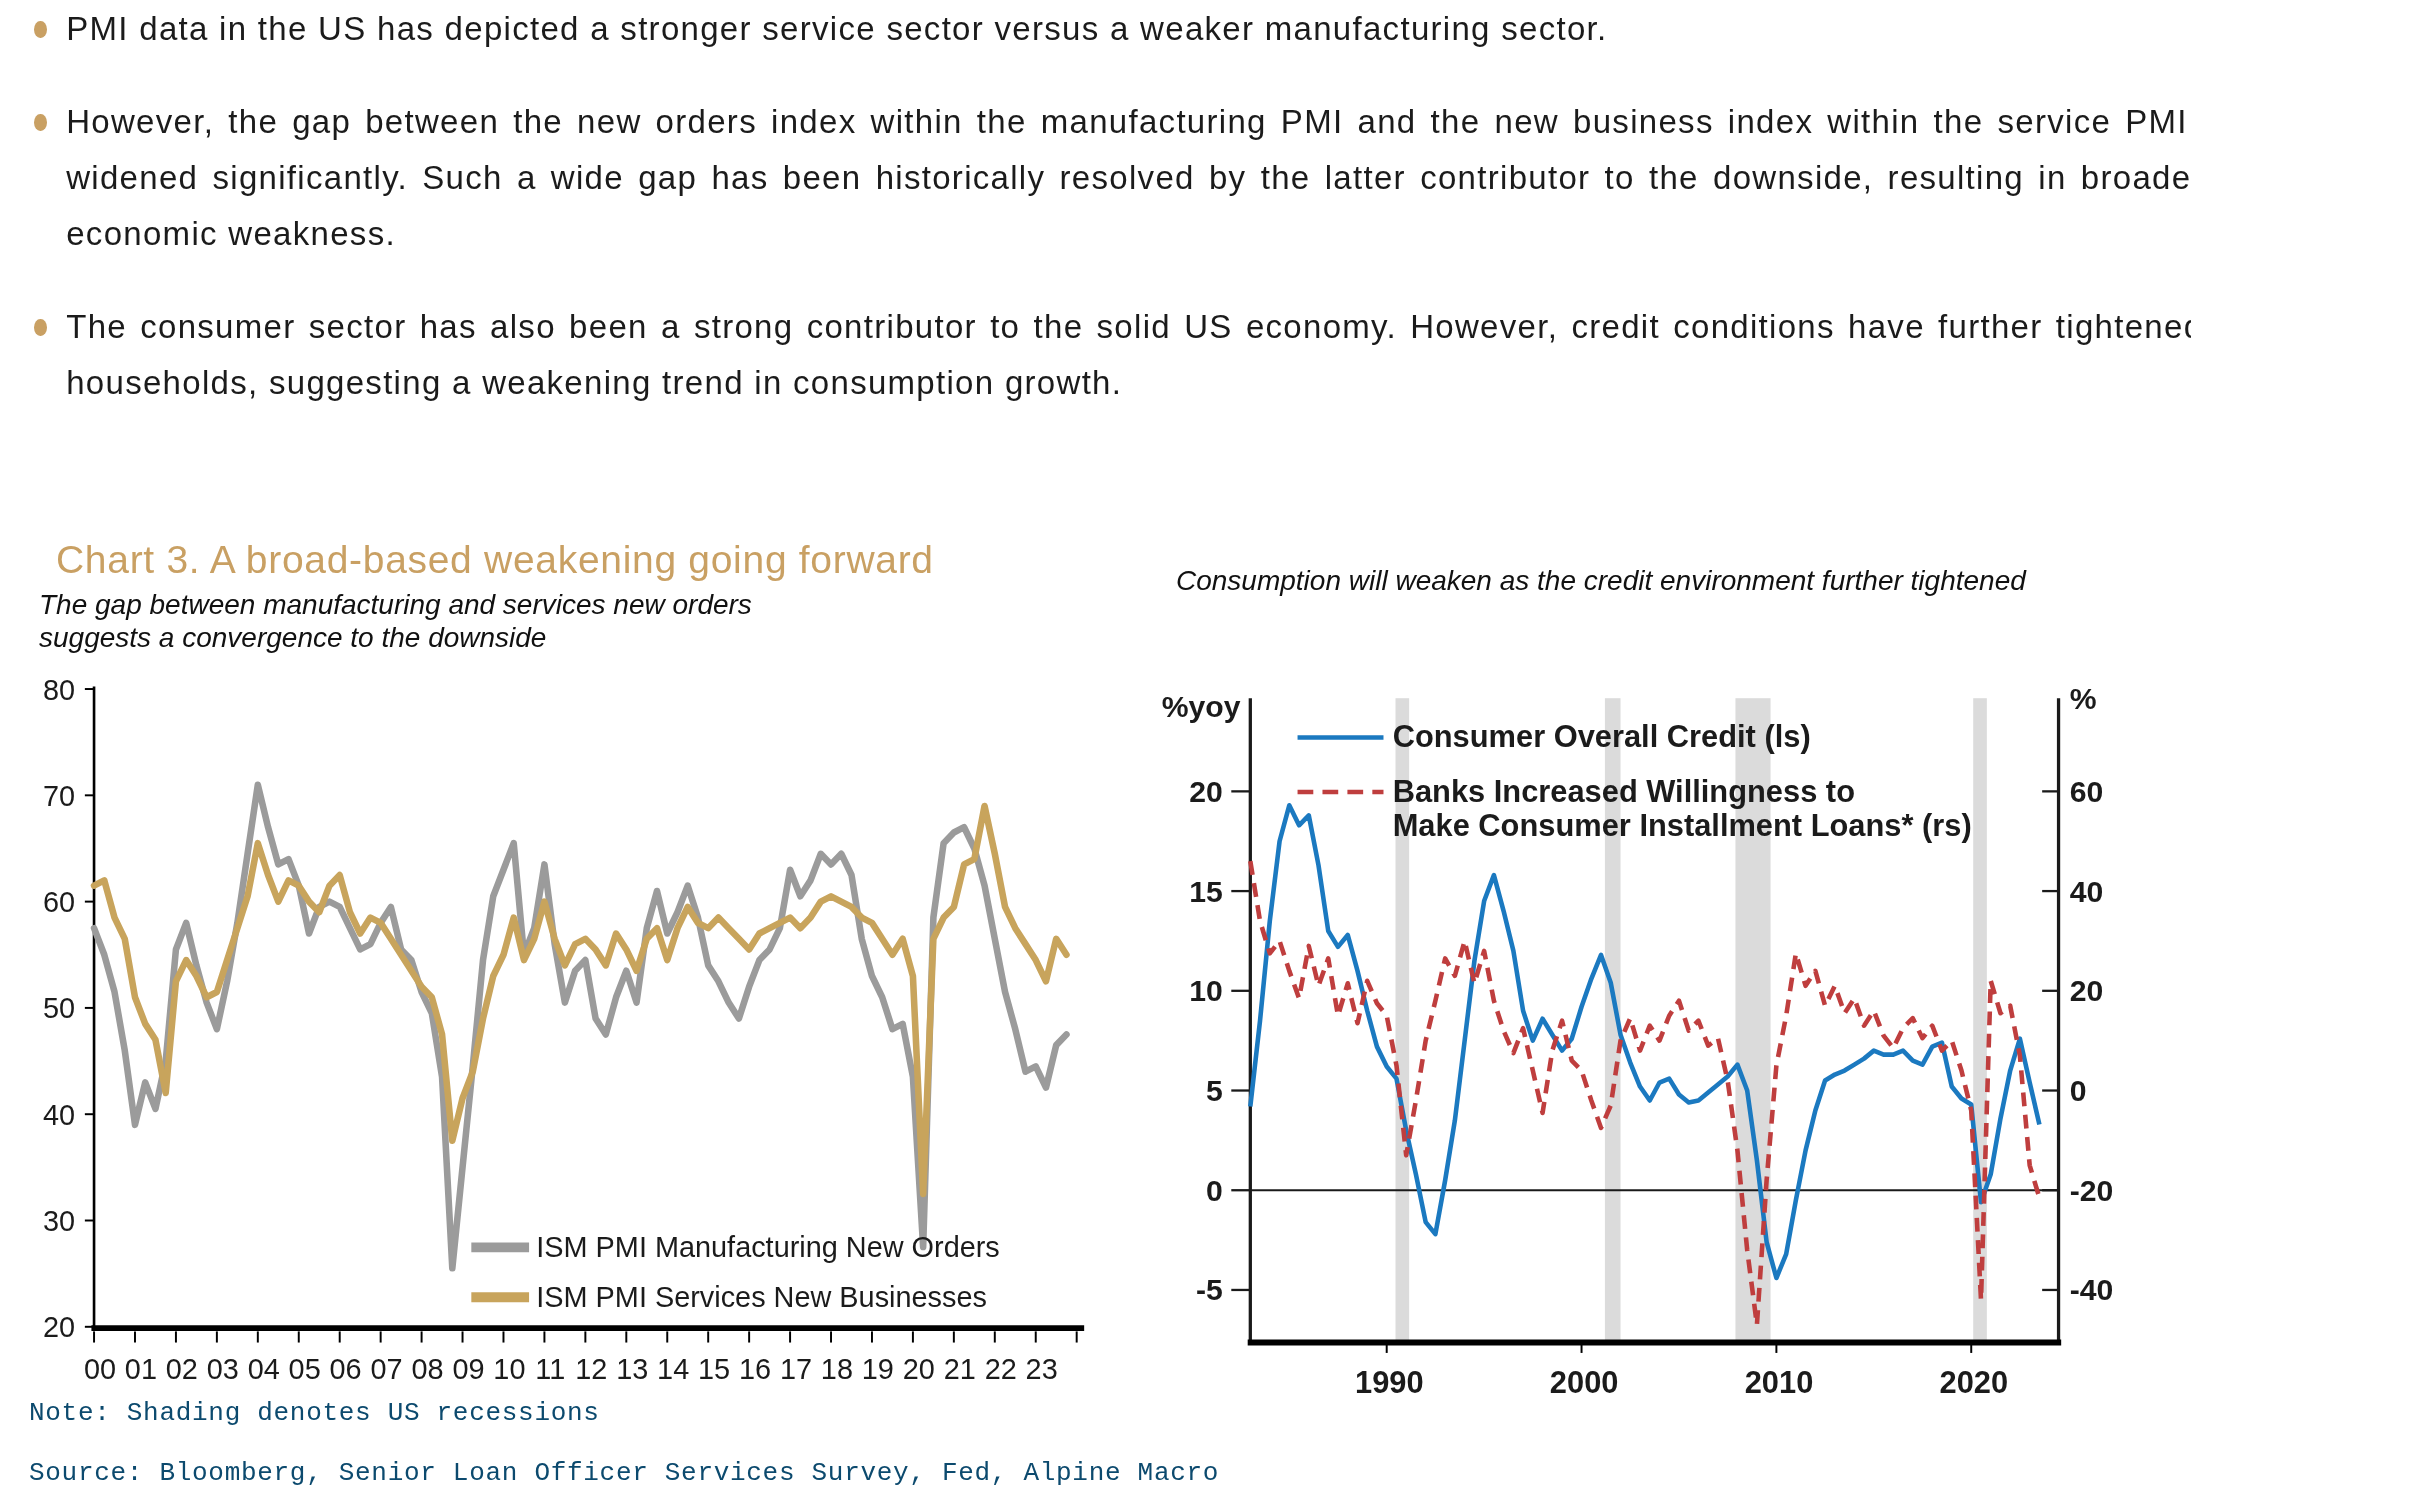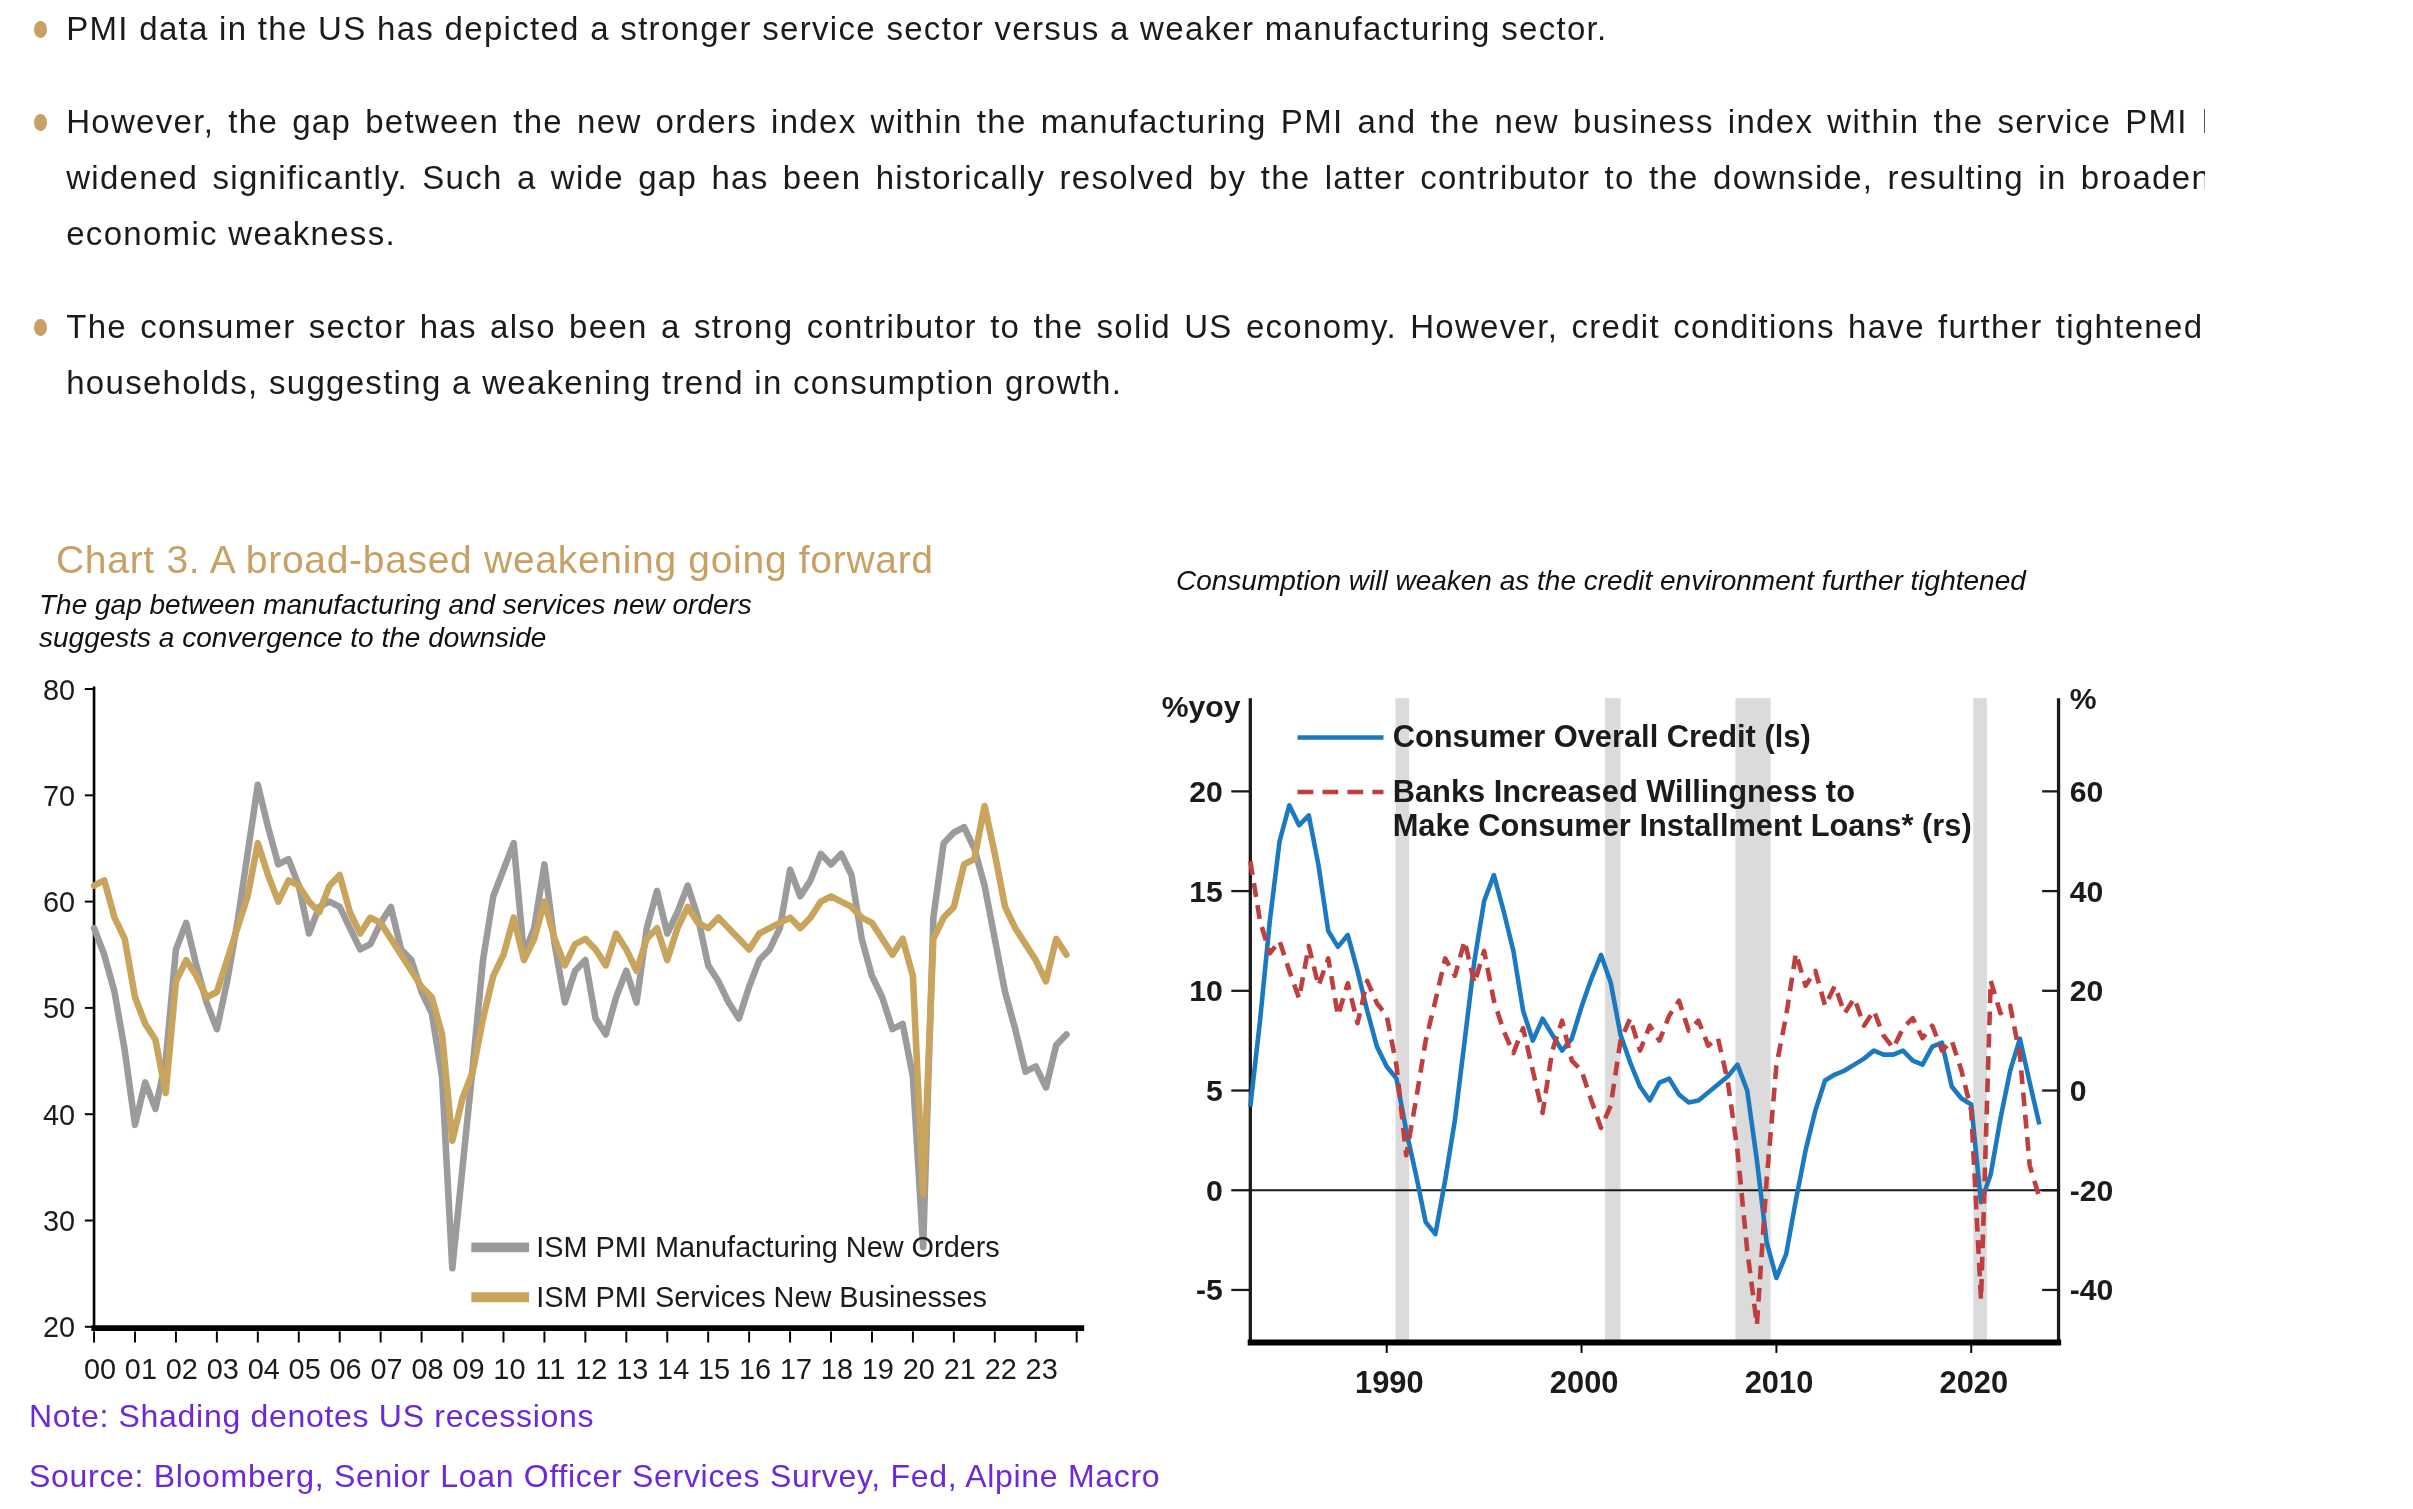--- a/index.html
+++ b/index.html
@@ -1,26 +1,26 @@
 <!DOCTYPE html>
 <html style="font-size:10.5px"><head>
 <meta charset="utf-8">
 <style>
   html,body{margin:0;padding:0;background:#ffffff;}
   .page{position:relative;width:2191px;height:1510px;background:#fff;overflow:hidden;
-        font-family:"Liberation Sans",sans-serif;color:#1b1b1b;padding-left:14px;}
+        font-family:"Liberation Sans",sans-serif;color:#1b1b1b;}
   .bullets{position:absolute;left:34px;top:1.3px;width:2225px;}
   .bullet{display:flex;margin-bottom:37px;}
   .dot{flex:0 0 auto;width:12.5px;height:17px;border-radius:50%;background:#c9a063;margin:19.7px 19.7px 0 0;}
   .btext{font-size:33px;line-height:56px;letter-spacing:1.3px;text-align:justify;}
   .chart-title{position:absolute;left:56px;top:512px;font-size:39px;letter-spacing:0.7px;color:#c9a063;margin-top:26px;}
   .subtitle{position:absolute;font-size:28px;font-style:italic;line-height:33px;color:#111;}
   #sub-left{left:39px;top:588px;width:801px;}
   #sub-right{left:1176px;top:564px;width:860px;}
-  .footnote{position:absolute;left:29px;font-size:32px;letter-spacing:0.7px;color:#6d28d9;}
+  .footnote{position:absolute;left:29px;font-size:26px;letter-spacing:0.7px;color:#0c4a6e;font-family:Liberation Mono, monospace;}
   #note{top:1398px;}
   #source{top:1458px;}
   svg{position:absolute;overflow:visible;}
   #chart1{left:0;top:670px;}
   #chart2{left:1155px;top:670px;}
   .t1{font-family:"Liberation Sans",sans-serif;font-size:44px;fill:#1b1b1b;}
   .t2{font-family:"Liberation Sans",sans-serif;font-size:46px;font-weight:700;fill:#1b1b1b;}
   .t3{font-family:"Liberation Sans",sans-serif;font-size:47px;font-weight:700;fill:#1b1b1b;}
 </style>
 </head>

